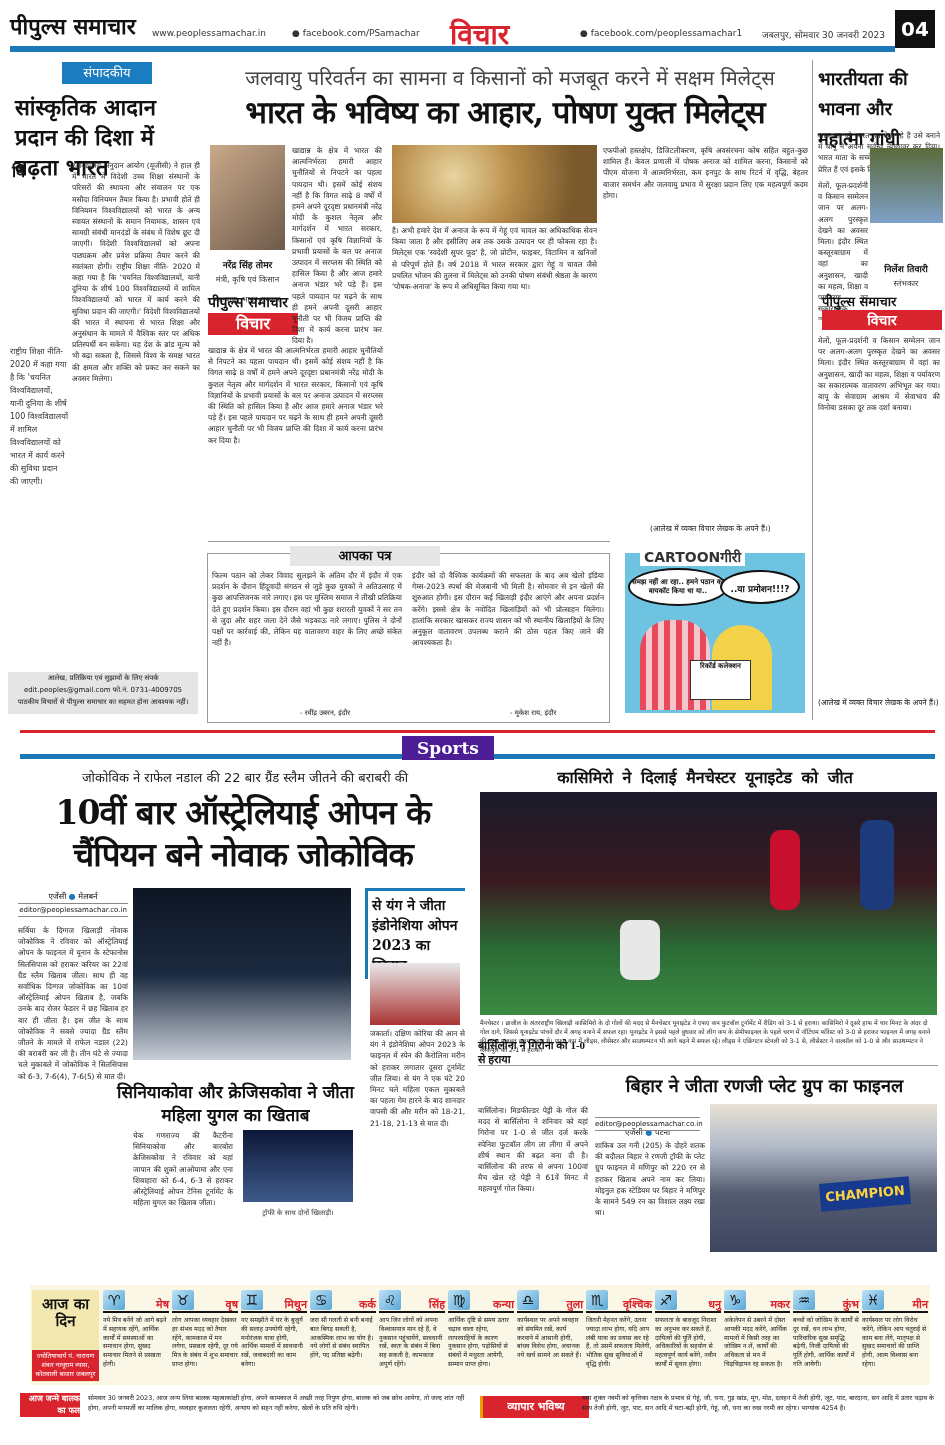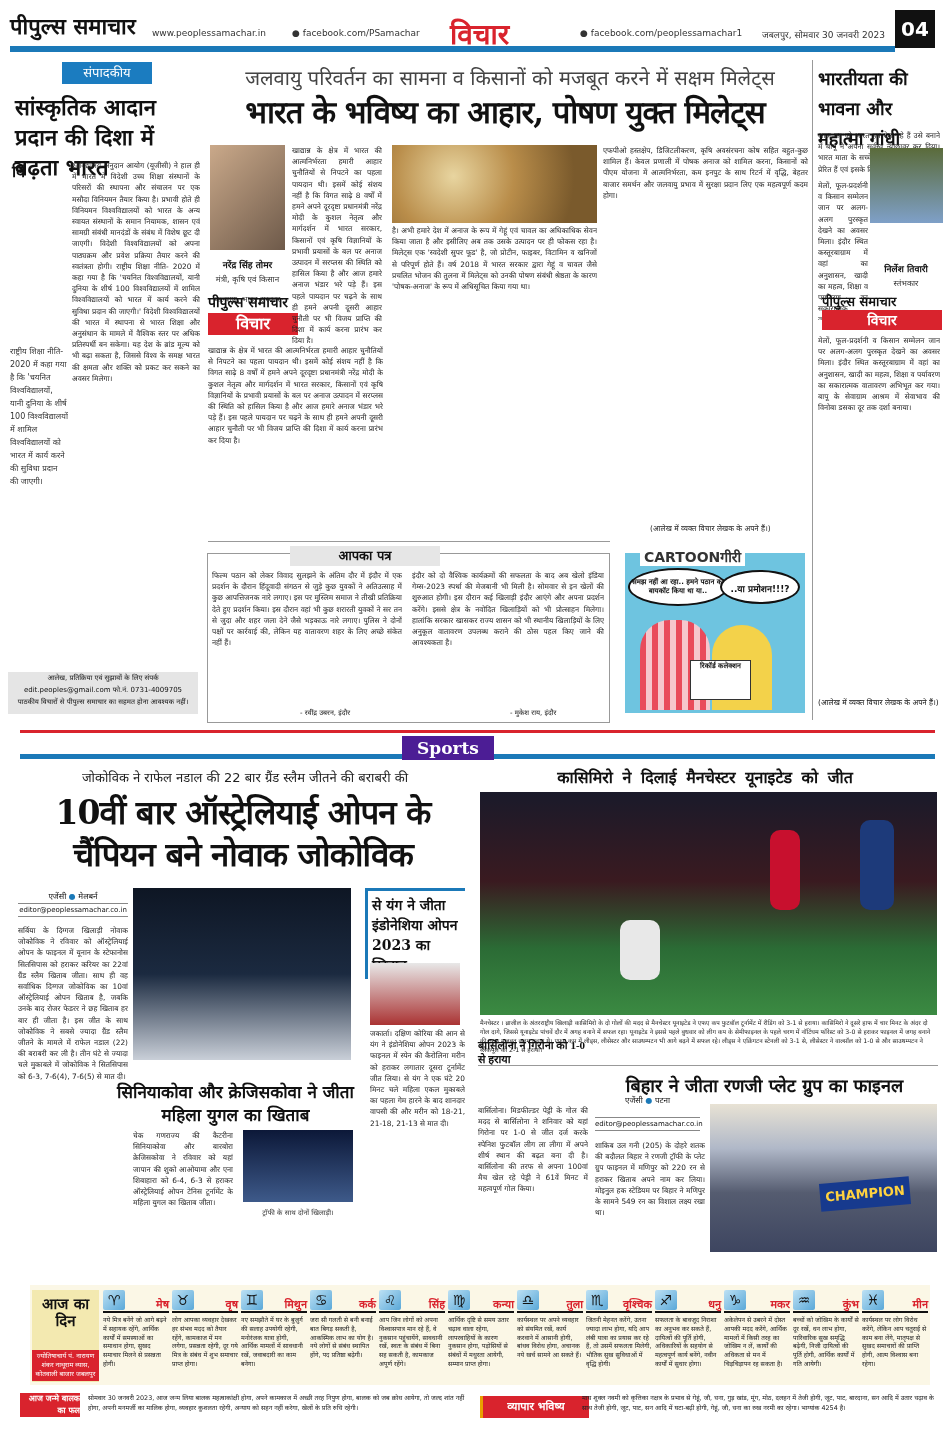--- a/index.html
+++ b/index.html
@@ -153,21 +153,21 @@
 <div class="abs mu-photo"></div>
 <div class="abs" style="left:770px;top:830px;width:30px;height:80px;background:#c8102e;border-radius:10px"></div>
 <div class="abs" style="left:860px;top:820px;width:34px;height:90px;background:#1d3a7a;border-radius:10px"></div>
 <div class="abs" style="left:620px;top:920px;width:40px;height:60px;background:#e8e8e8;border-radius:10px"></div>
 <div class="abs mu-cap">मैनचेस्टर । ब्राजील के अंतरराष्ट्रीय खिलाड़ी कासिमिरो के दो गोलों की मदद से मैनचेस्टर यूनाइटेड ने एफए कप फुटबॉल टूर्नामेंट में रीडिंग को 3-1 से हराया। कासिमिरो ने दूसरे हाफ में चार मिनट के अंदर दो गोल दागे, जिससे यूनाइटेड पांचवें दौर में अगह बनाने में सफल रहा। यूनाइटेड ने इससे पहले बुधवार को लीग कप के सेमीफाइनल के पहले चरण में नॉटिंघम फॉरेस्ट को 3-0 से हराकर फाइनल में जगह बनाने की तरफ मजबूत कदम बढ़ाए थे। एफए कप में लीड्स, लीसेस्टर और साउथम्पटन भी आगे बढ़ने में सफल रहे। लीड्स ने एक्रिंगटन स्टेनली को 3-1 से, लीसेस्टर ने वाल्सॉल को 1-0 से और साउथम्पटन ने ब्लैकपूल को 2-1 से हराया।</div>
 
 <div class="abs rule" style="left:478px;top:1065px;width:460px;height:1px"></div>
 <div class="abs bar-h">बार्सिलोना ने गिरोना को 1-0 से हराया</div>
 <div class="abs col-text" style="left:478px;top:1105px;width:110px;height:150px">बार्सिलोना। मिडफील्डर पेड्री के गोल की मदद से बार्सिलोना ने शनिवार को यहां गिरोना पर 1-0 से जीत दर्ज करके स्पेनिश फुटबॉल लीग ला लीगा में अपने शीर्ष स्थान की बढ़त बना दी है। बार्सिलोना की तरफ से अपना 100वां मैच खेल रहे पेड्री ने 61वें मिनट में महत्वपूर्ण गोल किया।</div>
 <div class="abs bihar-h">बिहार ने जीता रणजी प्लेट ग्रुप का फाइनल</div>
-<div class="abs agency" style="left:595px;top:1094px;width:105px"><span>एजेंसी</span> <span class="dot">●</span> <span>पटना</span></div>
+<div class="abs agency" style="left:595px;top:1126px;width:105px"><span>एजेंसी</span> <span class="dot">●</span> <span>पटना</span></div>
 <div class="abs email" style="left:595px;top:1117px;width:105px">editor@peoplessamachar.co.in</div>
 <div class="abs col-text" style="left:595px;top:1140px;width:110px;height:115px">शाकिब उल गनी (205) के दोहरे शतक की बदौलत बिहार ने रणजी ट्रॉफी के प्लेट ग्रुप फाइनल में मणिपुर को 220 रन से हराकर खिताब अपने नाम कर लिया। मोइनुल हक स्टेडियम पर बिहार ने मणिपुर के सामने 549 रन का विशाल लक्ष्य रखा था।</div>
 <div class="abs bihar-photo"></div>
 <div class="abs champ">CHAMPION</div>
 
 <div class="abs horo"></div>
 <div class="abs aaj">
   <div class="aaj-h">आज का दिन</div>
   <div class="abs astro" style="left:0;top:60px;width:67px">ज्योतिषाचार्य पं. नारायण शंकर नाथूराम व्यास, कोतवाली बाजार जबलपुर</div>
 </div>

